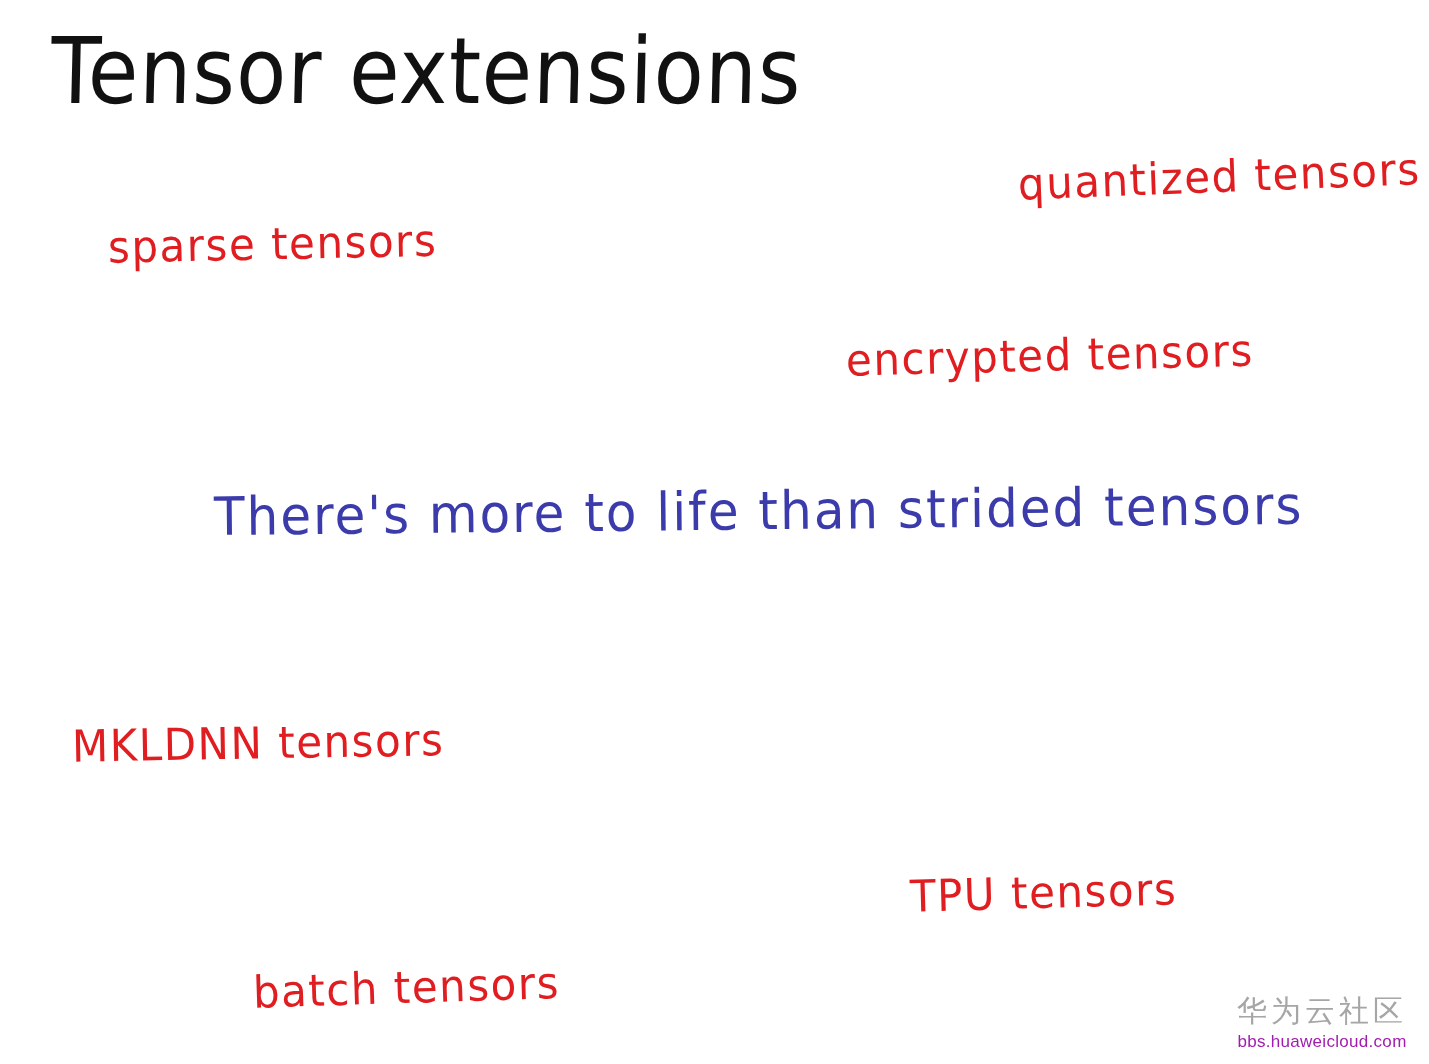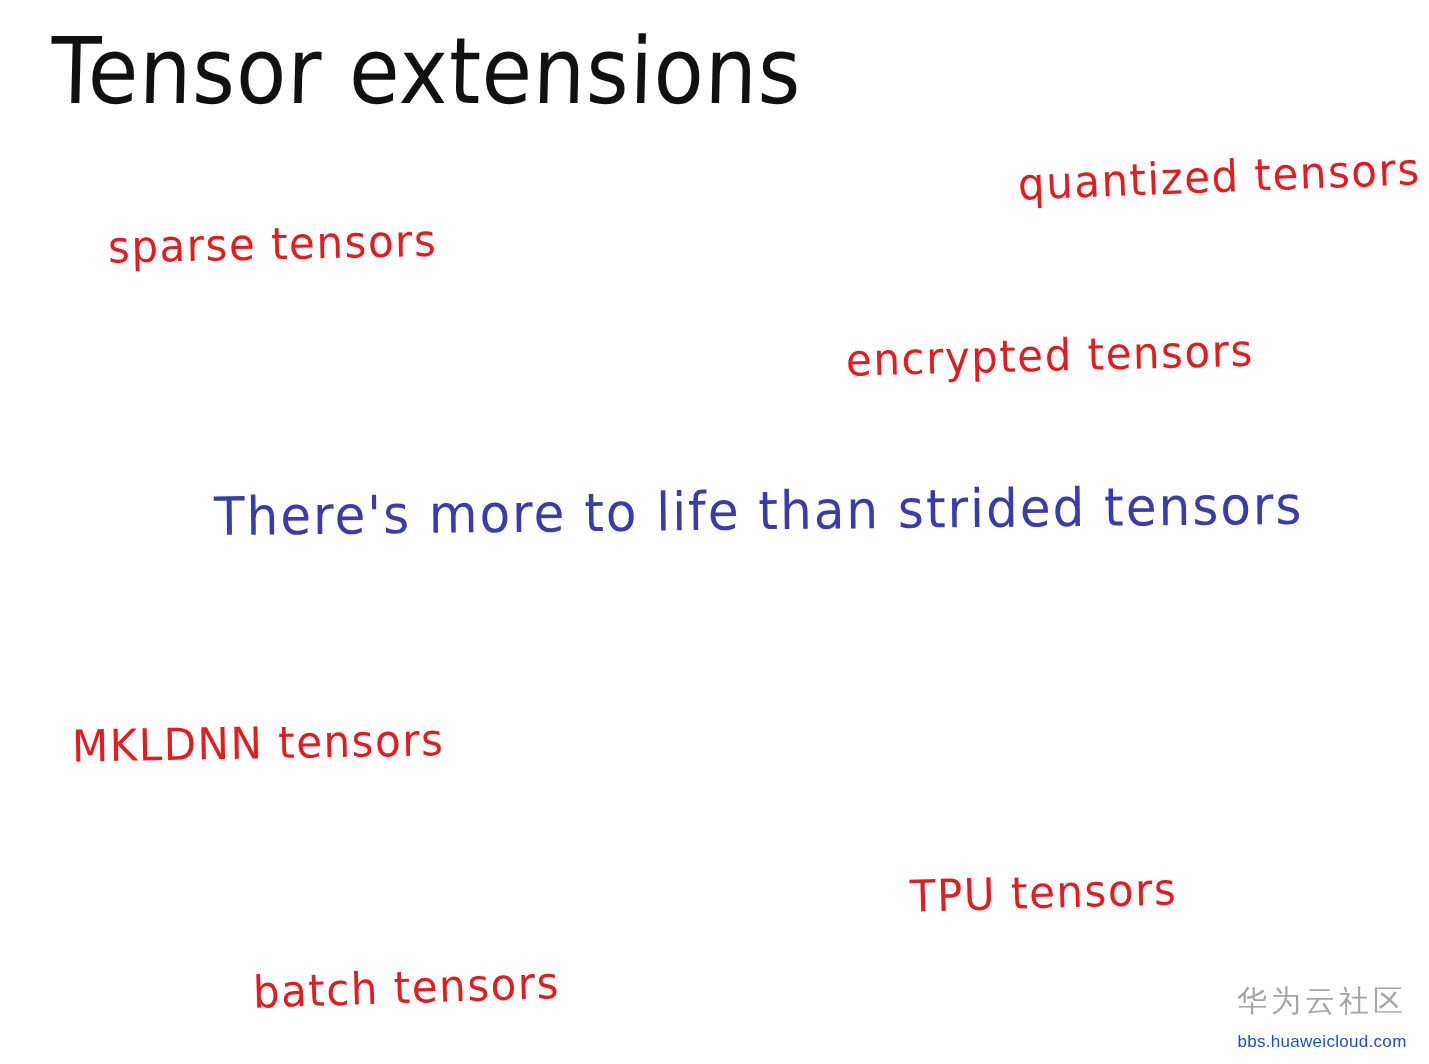--- a/index.html
+++ b/index.html
@@ -86,34 +86,34 @@
   
   #watermark {
     position: absolute;
     right: 22px;
     bottom: 12px;
     text-align: center;
     color: #a8a8a8;
     user-select: none;
   }
   #watermark-cn {
-    font-family: Liberation Sans, sans-serif;
+    font-family: Liberation Mono, monospace;
     font-size: 30px;
     letter-spacing: 4px;
     line-height: 1.15;
     color: #a6a6a6;
     display: block;
   }
   #watermark-url {
     font-family: "Liberation Sans", sans-serif;
     font-size: 17px;
     letter-spacing: 0.3px;
-    color: #1d4ed8;
+    color: #a21caf;
     display: block;
-    margin-top: 14px;
+    margin-top: 2px;
   }
 </style>
 </head>
 <body>
 
 <div id="slide">
 
   <div class="hw" id="title">Tensor extensions</div>
 
   <div class="hw red" id="item-quantized">quantized  tensors</div>

